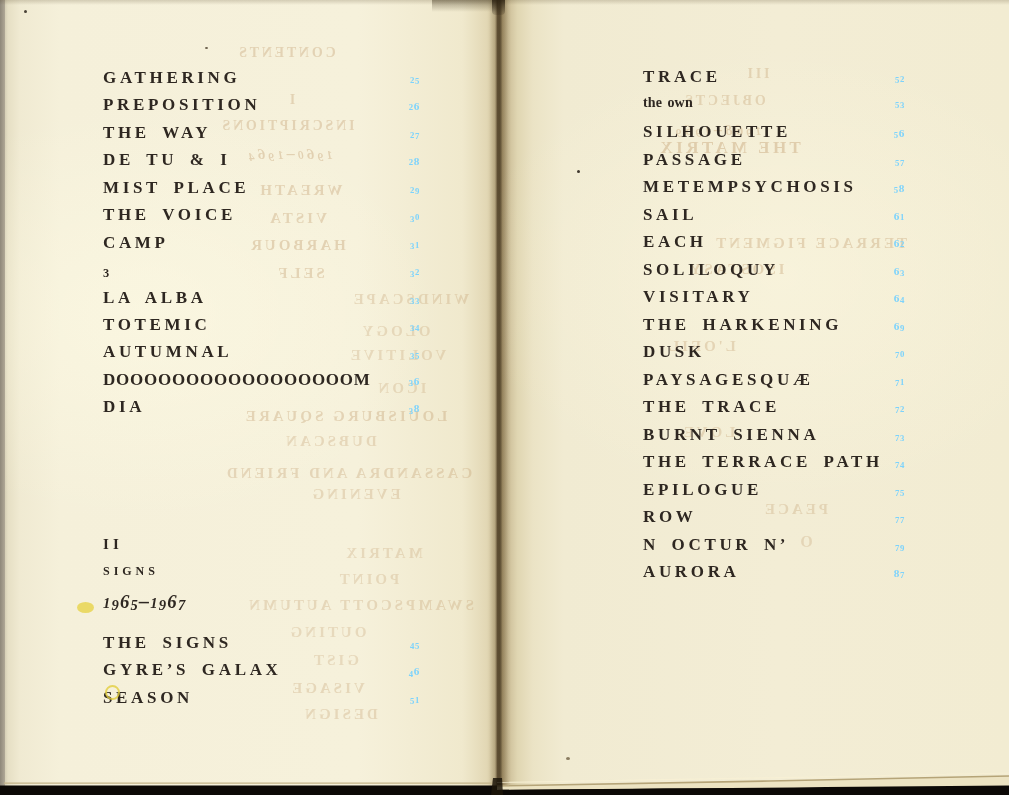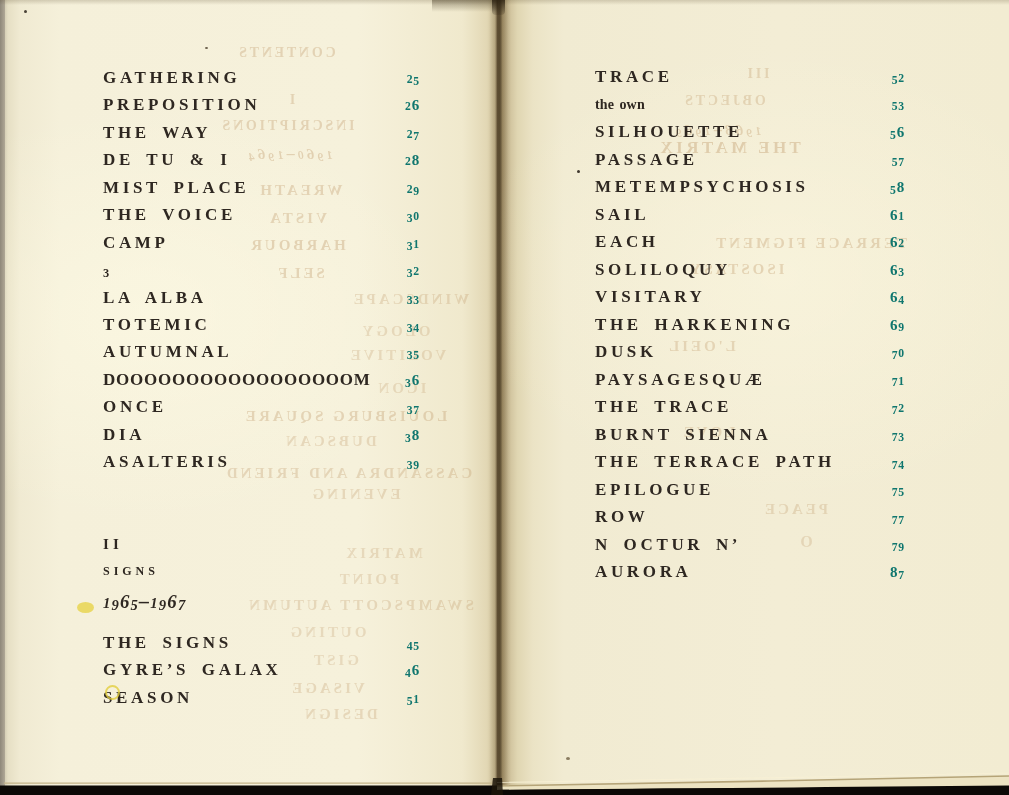--- a/index.html
+++ b/index.html
@@ -32,29 +32,29 @@
     background:linear-gradient(90deg,rgba(100,80,45,0) 0,rgba(100,80,45,.20) 28%,rgba(58,44,22,.55) 44%,rgba(58,44,22,.62) 50%,rgba(110,90,55,.30) 62%,rgba(110,90,55,0) 100%);}
   .gutter-top{position:absolute;left:492px;top:0;width:13px;height:15px;background:#3328164;
     background:linear-gradient(rgba(40,30,15,.8),rgba(40,30,15,.15));border-radius:0 0 4px 4px;}
 
   
   .col{position:absolute;}
   .col.lcol{left:103px;top:68px;width:317px;}
   .col.lcol2{left:103px;top:633px;width:317px;}
   .col.rcol{left:595px;top:67px;width:310px;}
   .row{display:flex;justify-content:space-between;align-items:baseline;height:27.45px;}
-  .rcol .row{height:27.5px;}
+  .rcol .row{height:27.5px;margin-left:48px;}
   .t{
     font-weight:700;font-size:17px;letter-spacing:.215em;word-spacing:.28em;
     color:#2e2721;white-space:nowrap;
   }
   .t.tight{letter-spacing:.045em;word-spacing:0;}
   .t.lower{font-size:14px;letter-spacing:.015em;word-spacing:.1em;}
   .f{
-    font-weight:700;font-size:16px;letter-spacing:.05em;color:#0f766e;
+    font-weight:700;font-size:12px;letter-spacing:.05em;color:#7dd3fc;
     white-space:nowrap;text-align:left;
   }
   .os0{font-size:.73em;}
   .os3{font-size:.73em;position:relative;top:.17em;}
   .os6{font-size:.94em;}
 
   .heading{position:absolute;left:103px;top:536px;width:317px;text-align:left;color:#2e2721;}
   .h-numeral{font-weight:700;font-size:15px;letter-spacing:.28em;height:28px;}
   .h-title{font-weight:700;font-size:12px;letter-spacing:.33em;height:26px;}
   .h-years{font-weight:700;font-style:italic;font-size:20px;letter-spacing:.06em;height:26px;}
@@ -176,34 +176,26 @@
   <div class="row">
     <span class="t">AUTUMNAL</span>
     <span class="f osnum"><span class="os3">3</span><span class="os3">5</span></span>
   </div>
 
   <div class="row">
     <span class="t tight">DOOOOOOOOOOOOOOOOOM</span>
     <span class="f osnum"><span class="os3">3</span><span class="os6">6</span></span>
   </div>
 
-  <div class="row">
-    <span class="t">ONCE</span>
-    <span class="f osnum"><span class="os3">3</span><span class="os3">7</span></span>
-  </div>
 
   <div class="row">
     <span class="t">DIA</span>
     <span class="f osnum"><span class="os3">3</span><span class="os6">8</span></span>
   </div>
 
-  <div class="row">
-    <span class="t">ASALTERIS</span>
-    <span class="f osnum"><span class="os3">3</span><span class="os3">9</span></span>
-  </div>
 
 </div>
 
   <div class="heading">
     <div class="h-numeral">II</div>
     <div class="h-title">SIGNS</div>
     <div class="h-years osnum"><span class="os0">1</span><span class="os3">9</span><span class="os6">6</span><span class="os3">5</span>–<span class="os0">1</span><span class="os3">9</span><span class="os6">6</span><span class="os3">7</span></div>
   </div>
 
   <div class="col lcol2" id="left-list-2">

